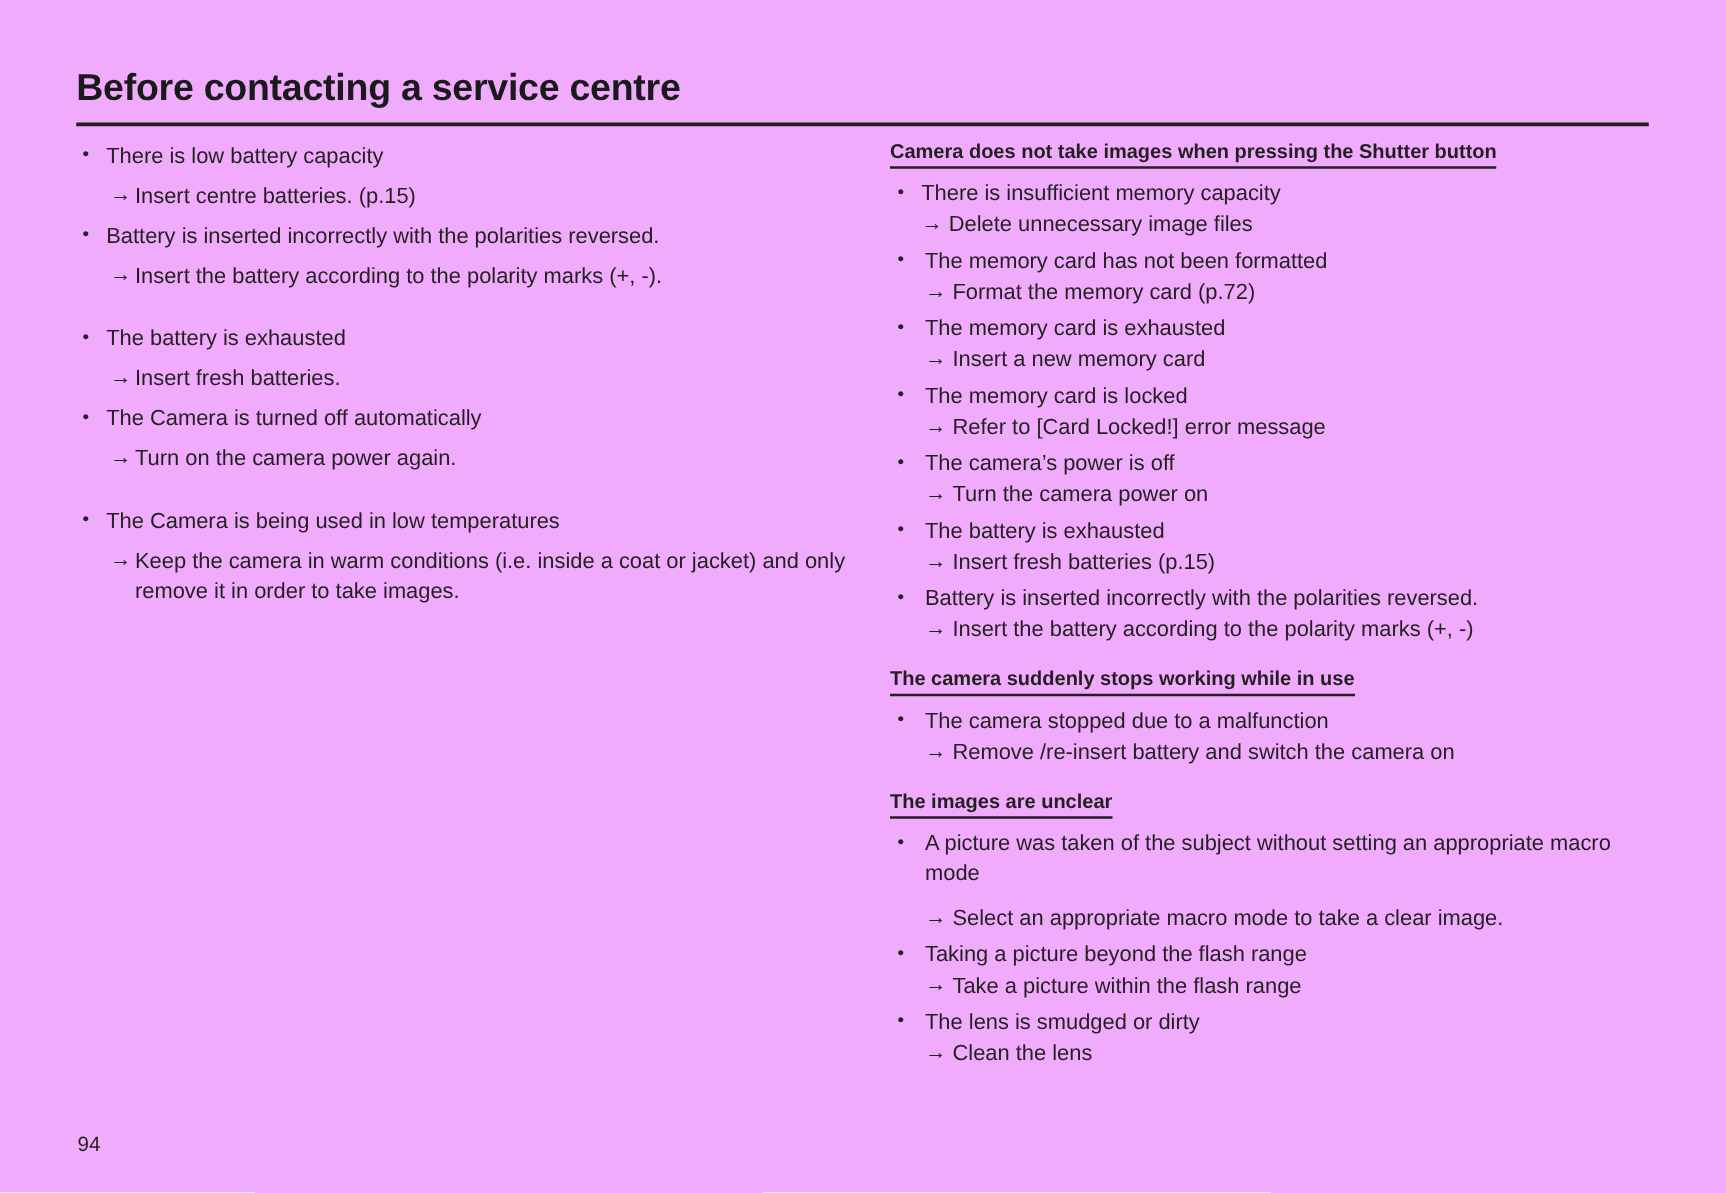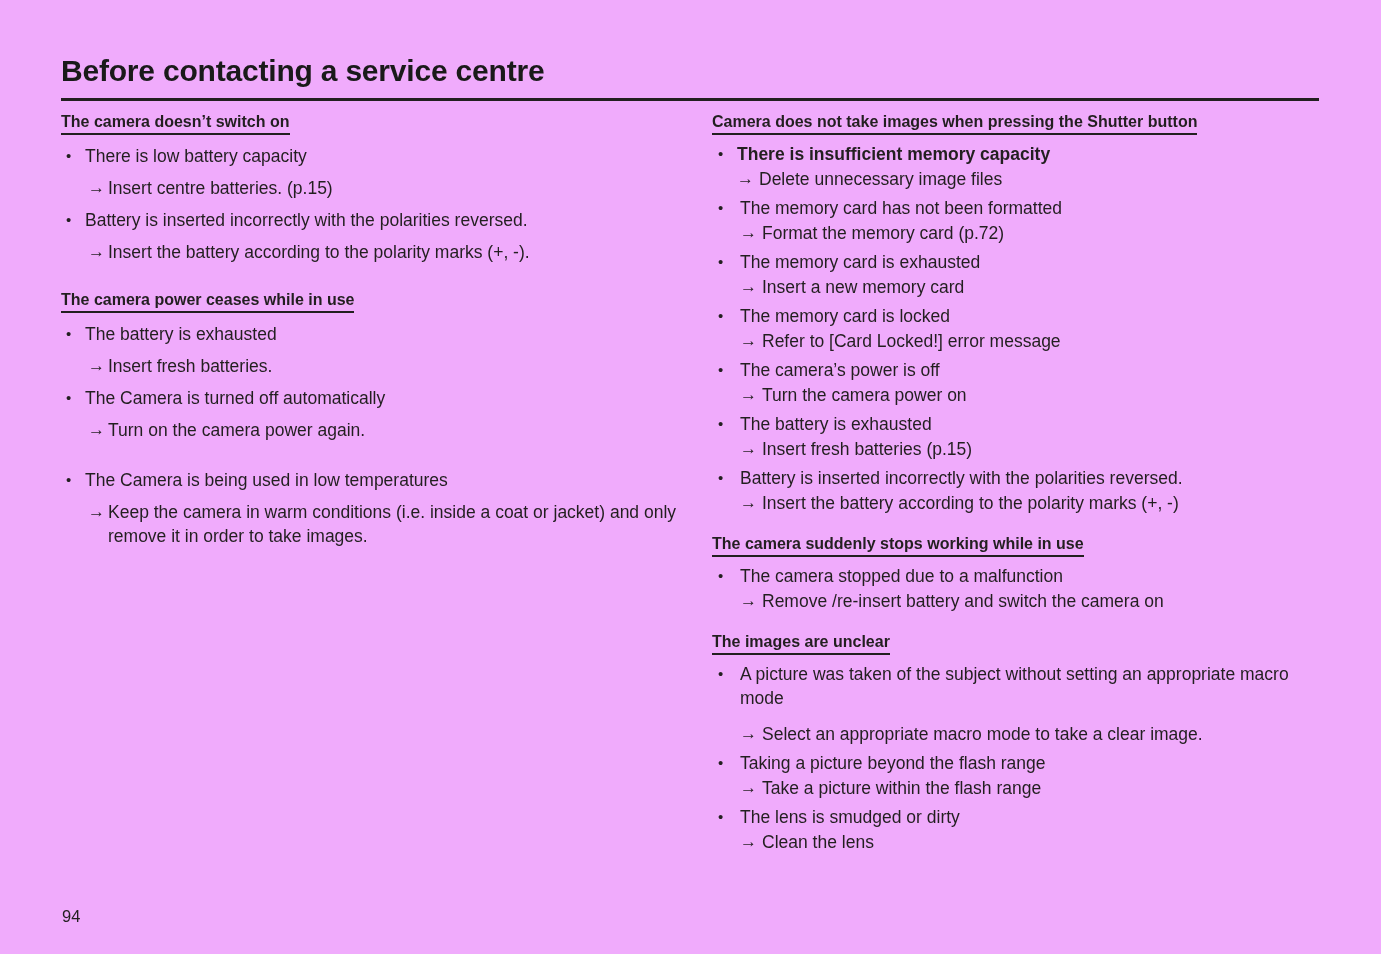--- a/index.html
+++ b/index.html
@@ -119,21 +119,21 @@
   .column.right .bullet-text { padding-left: 28px; }
   .column.right .arrow-glyph { left: 28px; }
   .column.right .arrow-text  { padding-left: 50px; }
 
   .column.right .section-heading { margin-bottom: 7px; }
   .column.right .bullet-item     { margin-bottom: 5px; }
   .column.right .arrow-line      { margin-top: 1px; }
   .column.right .section         { margin-bottom: 19px; }
 
   
-  .column.right .bullet-item.tight .bullet-text { padding-left: 25px; font-weight: bold; }
+  .column.right .bullet-item.tight .bullet-text { padding-left: 25px; }
   .column.right .bullet-item.tight .arrow-glyph { left: 25px; }
   .column.right .bullet-item.tight .arrow-text  { padding-left: 47px; }
 
   .column.right .bullet-item.loose-gap .arrow-line { margin-top: 12px; }
 
   
   .page-number {
     position: absolute;
     left: 62px;
     top: 905px;
@@ -146,21 +146,21 @@
 <body>
 
 <div id="page">
 
   <div class="page-title">Before contacting a service centre</div>
 
   <div class="title-rule"></div>
 
   <div class="column left">
     <div id="left-sections">
-        <div class="section"><div class="section-heading">The camera doesn’t switch on</div><ul class="bullets">
+        <div class="section"><ul class="bullets">
             <li class="bullet-item">
               <div class="bullet-line">
                 <span class="bullet-dot">•</span>
                 <span class="bullet-text">There is low battery capacity</span>
               </div>
               <div class="arrow-line">
                 <span class="arrow-glyph">→</span>
                 <span class="arrow-text">Insert centre batteries. (p.15)</span>
               </div>
             </li>
@@ -168,21 +168,21 @@
               <div class="bullet-line">
                 <span class="bullet-dot">•</span>
                 <span class="bullet-text">Battery is inserted incorrectly with the polarities reversed.</span>
               </div>
               <div class="arrow-line">
                 <span class="arrow-glyph">→</span>
                 <span class="arrow-text">Insert the battery according to the polarity marks (+, -).</span>
               </div>
             </li>
           </ul></div>
-        <div class="section"><div class="section-heading">The camera power ceases while in use</div><ul class="bullets">
+        <div class="section"><ul class="bullets">
             <li class="bullet-item">
               <div class="bullet-line">
                 <span class="bullet-dot">•</span>
                 <span class="bullet-text">The battery is exhausted</span>
               </div>
               <div class="arrow-line">
                 <span class="arrow-glyph">→</span>
                 <span class="arrow-text">Insert fresh batteries.</span>
               </div>
             </li>

